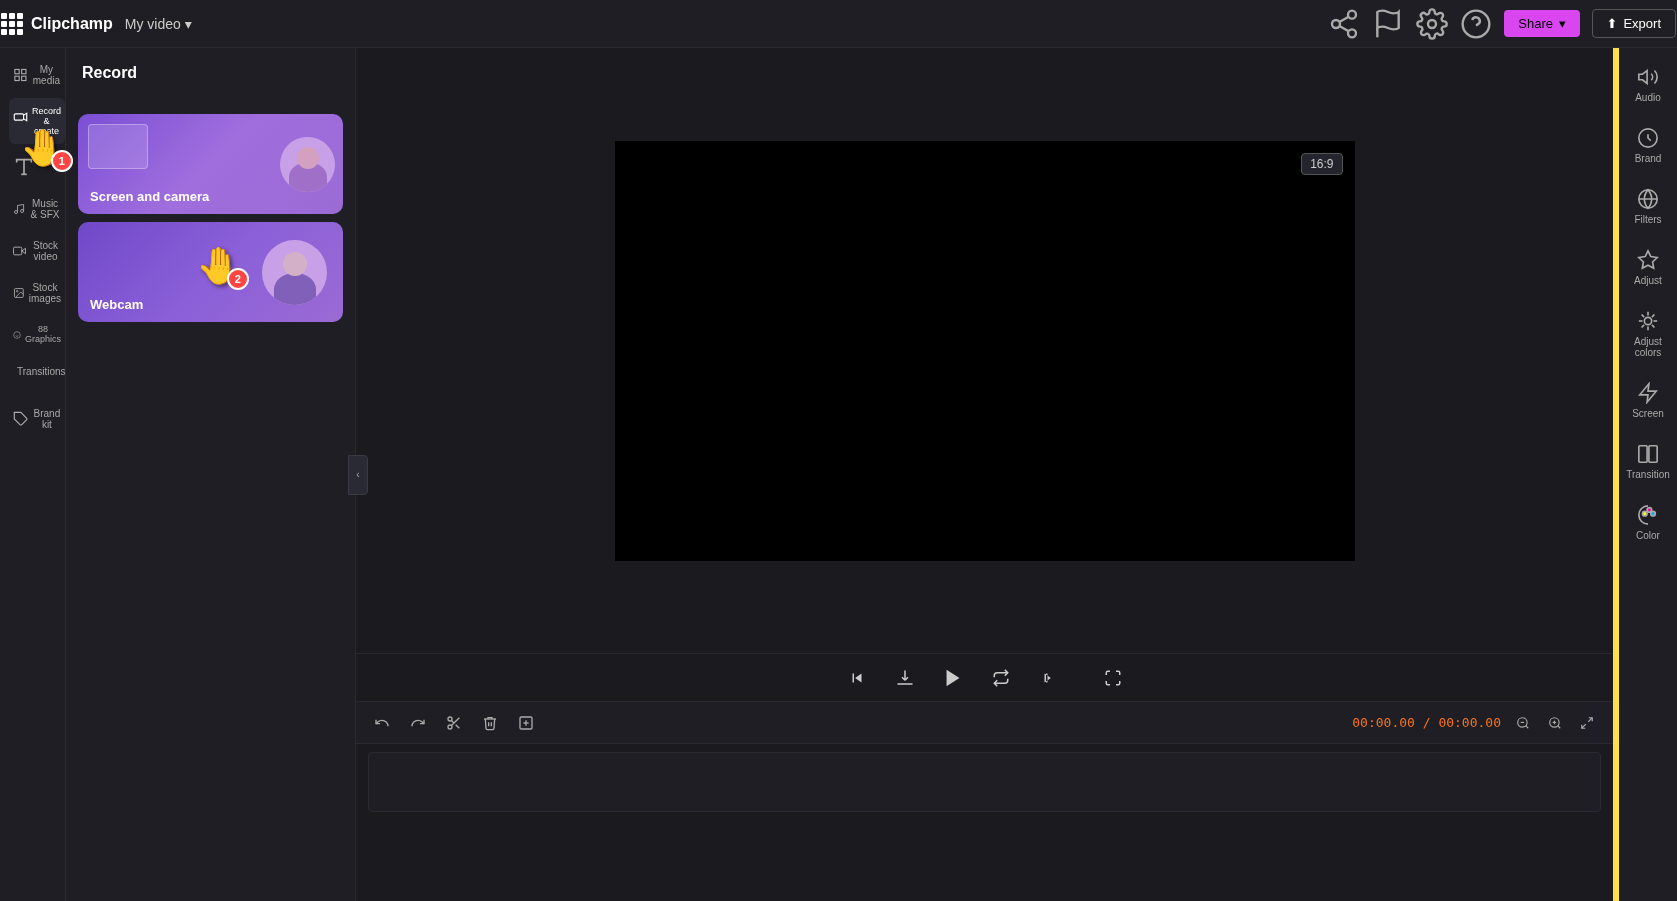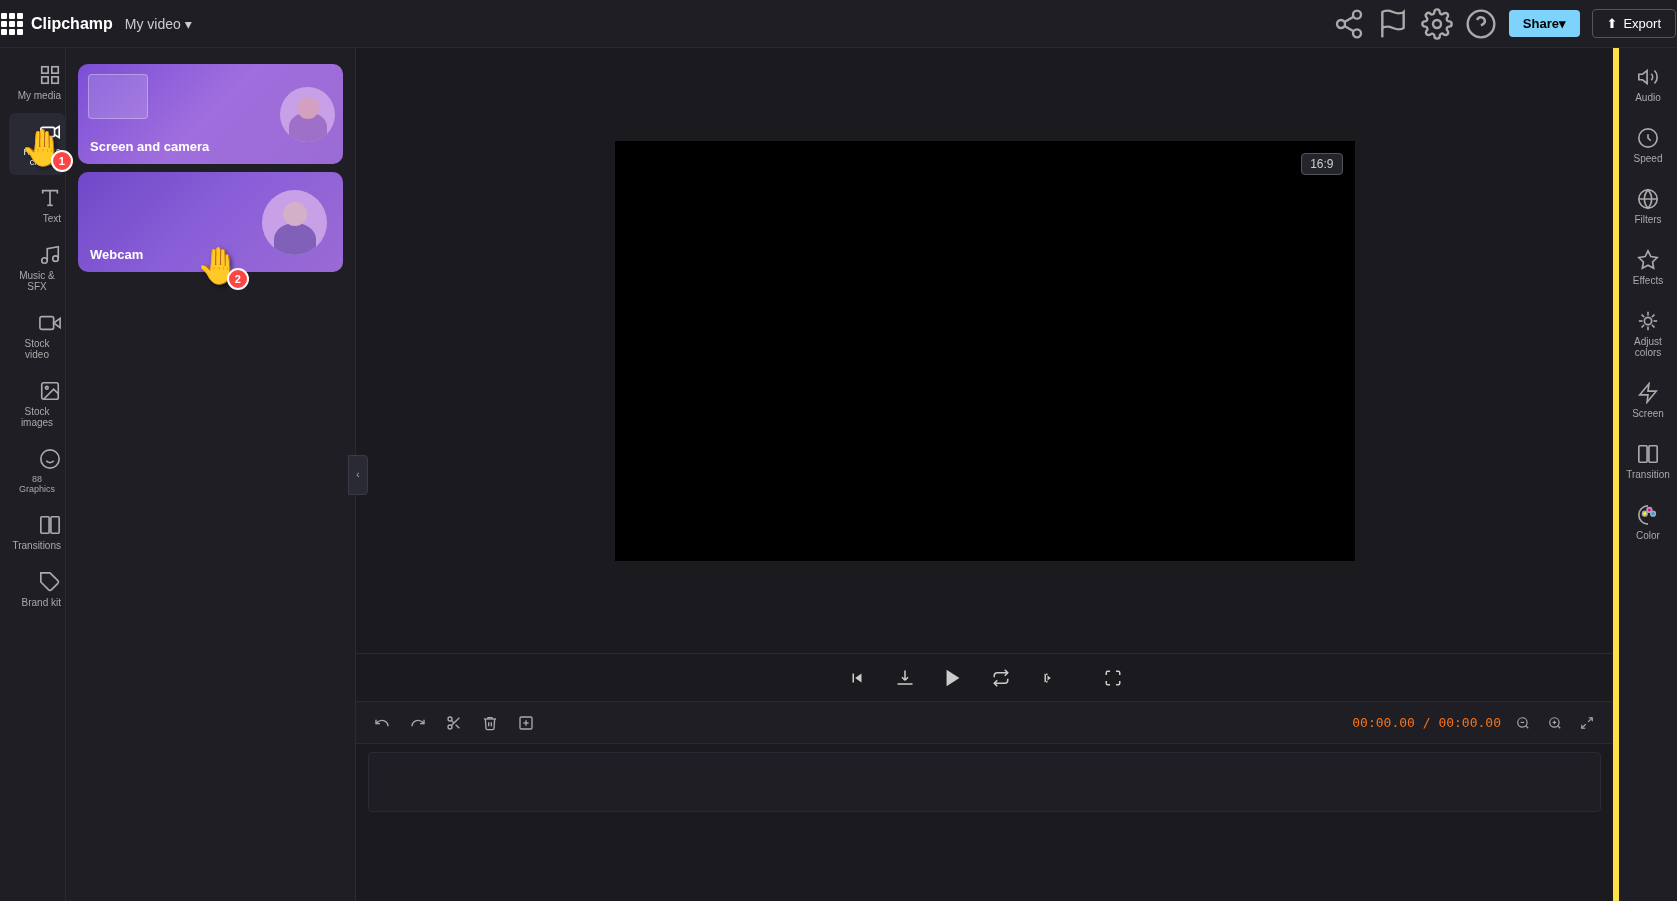--- a/index.html
+++ b/index.html
@@ -56,30 +56,31 @@
       width: 32px; height: 32px;
       display: flex; align-items: center; justify-content: center;
       border-radius: 4px;
       cursor: pointer;
       color: #aaa;
       font-size: 18px;
       background: transparent;
       border: none;
     }
     .share-btn {
-      background: #7dd3fc;
+      background: #d946ef;
       color: #000;
       border: none;
       border-radius: 4px;
       padding: 6px 14px;
       font-size: 13px;
-      font-weight: 700;
-      cursor: pointer;
-      display: flex;
-      align-items: center;
+      font-weight: 400;
+      cursor: pointer;
+      display: flex;
+      align-items: center;
+      gap: 6px;
     }
     .export-btn {
       background: transparent;
       color: #fff;
       border: 1px solid #555;
       border-radius: 4px;
       padding: 6px 14px;
       font-size: 13px;
       font-weight: 500;
       cursor: pointer;
@@ -103,22 +104,22 @@
       display: flex;
       flex-direction: column;
       align-items: center;
       padding: 8px 0;
       gap: 4px;
       flex-shrink: 0;
     }
     .sidebar-item {
       width: 56px;
       display: flex;
-      flex-direction: column;
-      align-items: flex-end;
+      flex-direction: row;
+      align-items: flex-start;
       padding: 8px 4px;
       border-radius: 6px;
       cursor: pointer;
       gap: 4px;
       color: #aaa;
       font-size: 10px;
       text-align: center;
       margin-left: 9px;
     }
     .sidebar-item.active { background: #2a2a35; color: #fff; }
@@ -533,20 +534,21 @@
         <path d="M20.59 13.41l-7.17 7.17a2 2 0 0 1-2.83 0L2 12V2h10l8.59 8.59a2 2 0 0 1 0 2.82z"></path>
         <line x1="7" y1="7" x2="7.01" y2="7"></line>
       </svg>
       <span>Brand kit</span>
     </div>
 
   </div>
 
   <div class="record-panel-wrapper">
     <div class="record-panel">
+      <div class="record-panel-header">Record</div>
       <div class="record-cards">
 
         <div class="record-card record-card-screen-camera" style="position:relative;">
           <div class="screen-preview"></div>
           <div class="record-card-deco">
             <div class="person-circle">
               <div style="position:relative;width:100%;height:100%;display:flex;align-items:flex-end;justify-content:center;">
                 <div style="width:22px;height:22px;border-radius:50%;background:#d4a0c0;position:absolute;top:10px;left:50%;transform:translateX(-50%);"></div>
                 <div style="width:38px;height:30px;border-radius:50% 50% 0 0;background:#a070c8;"></div>
               </div>
@@ -706,36 +708,36 @@
         <path d="M15.54 8.46a5 5 0 0 1 0 7.07"></path>
       </svg>
       <span>Audio</span>
     </div>
 
     <div class="right-sidebar-item">
       <svg viewBox="0 0 24 24" fill="none" stroke="currentColor" stroke-width="1.8">
         <circle cx="12" cy="12" r="10"></circle>
         <path d="M12 8v4l3 3"></path>
       </svg>
-      <span>Speed</span>
+      <span>Brand</span>
     </div>
 
     <div class="right-sidebar-item">
       <svg viewBox="0 0 24 24" fill="none" stroke="currentColor" stroke-width="1.8">
         <circle cx="12" cy="12" r="10"></circle>
         <path d="M2 12h20M12 2a15.3 15.3 0 0 1 4 10 15.3 15.3 0 0 1-4 10 15.3 15.3 0 0 1-4-10 15.3 15.3 0 0 1 4-10z"></path>
       </svg>
       <span>Filters</span>
     </div>
 
     <div class="right-sidebar-item">
       <svg viewBox="0 0 24 24" fill="none" stroke="currentColor" stroke-width="1.8">
         <polygon points="12 2 15.09 8.26 22 9.27 17 14.14 18.18 21.02 12 17.77 5.82 21.02 7 14.14 2 9.27 8.91 8.26 12 2"></polygon>
       </svg>
-      <span>Effects</span>
+      <span>Adjust</span>
     </div>
 
     <div class="right-sidebar-item">
       <svg viewBox="0 0 24 24" fill="none" stroke="currentColor" stroke-width="1.8">
         <circle cx="12" cy="12" r="4"></circle>
         <line x1="12" y1="2" x2="12" y2="6"></line>
           <line x1="12" y1="18" x2="12" y2="22"></line>
         <line x1="4.93" y1="4.93" x2="7.76" y2="7.76"></line>
         <line x1="16.24" y1="16.24" x2="19.07" y2="19.07"></line>
         <line x1="2" y1="12" x2="6" y2="12"></line>

